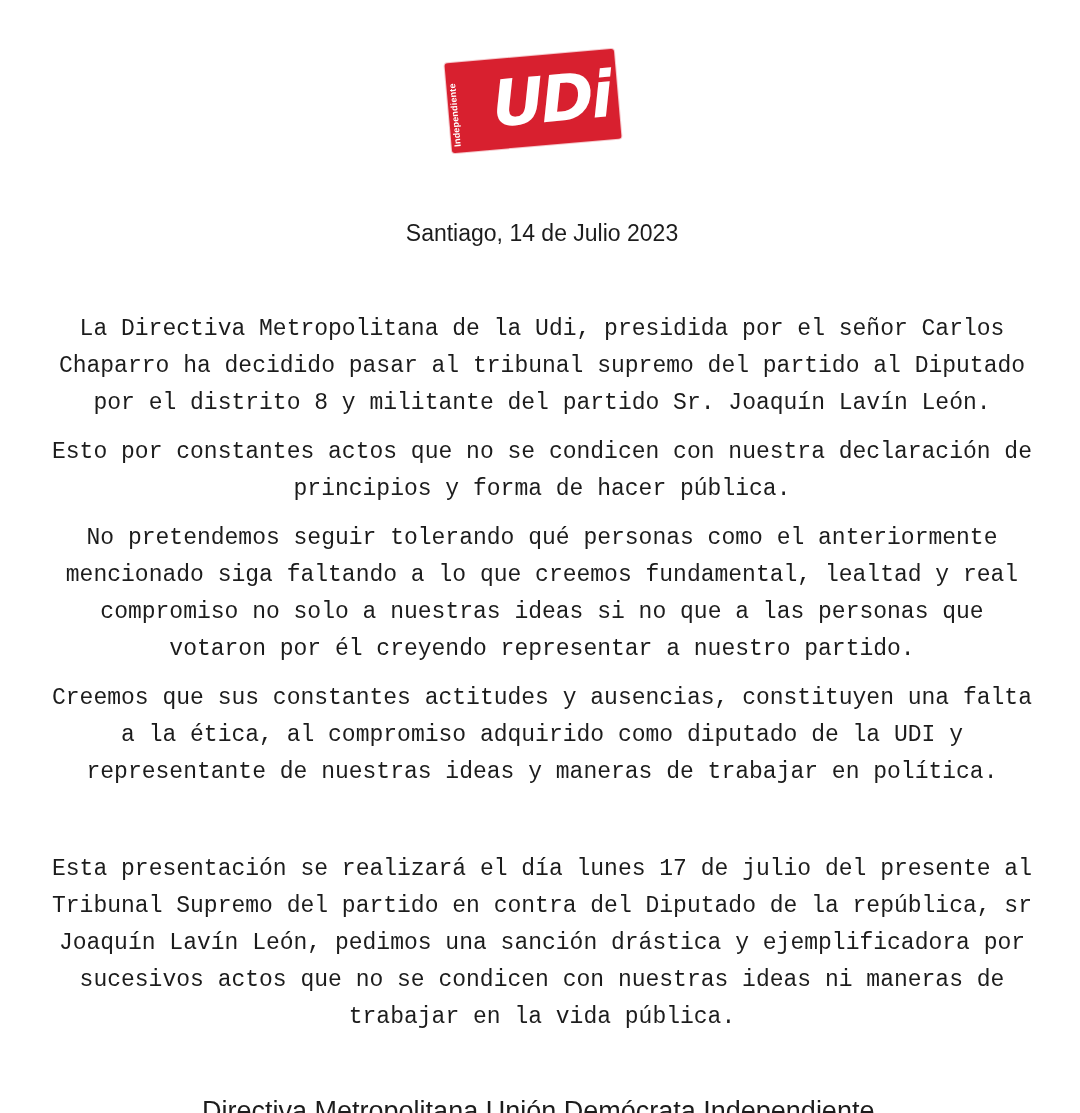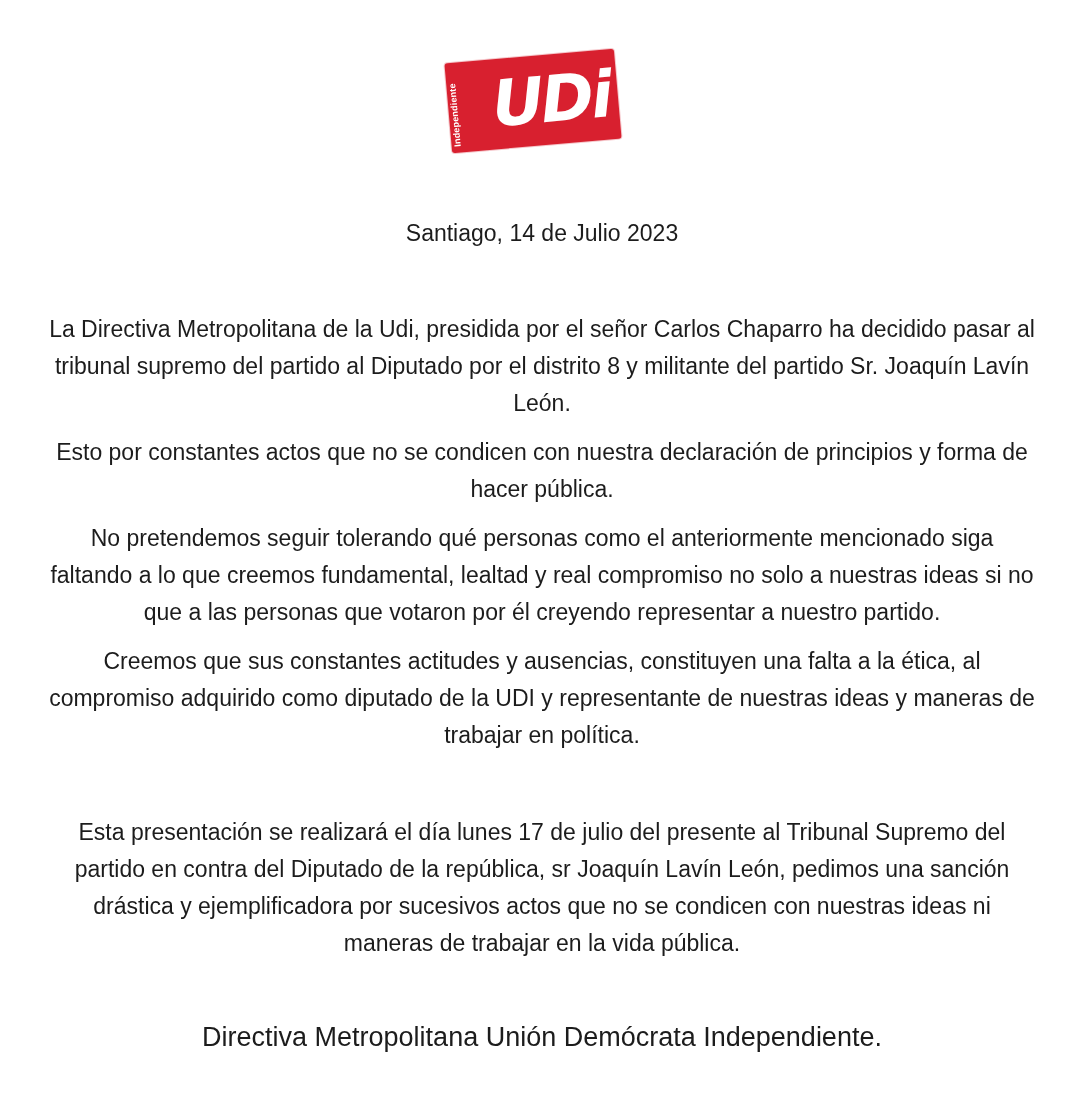--- a/index.html
+++ b/index.html
@@ -69,20 +69,21 @@
   }
   .date-line {
     font-size: 23px;
     line-height: 30px;
     margin: 0;
   }
   .content p {
     font-size: 23px;
     line-height: 37px;
     margin: 12px 0 0 0;
+    font-family: Liberation Mono, monospace;
   }
   .content p.first-para {
     margin-top: 63px;
   }
   .content p.gap-before {
     margin-top: 60px;
   }
   .closing-line {
     font-size: 27px;
     line-height: 30px;

